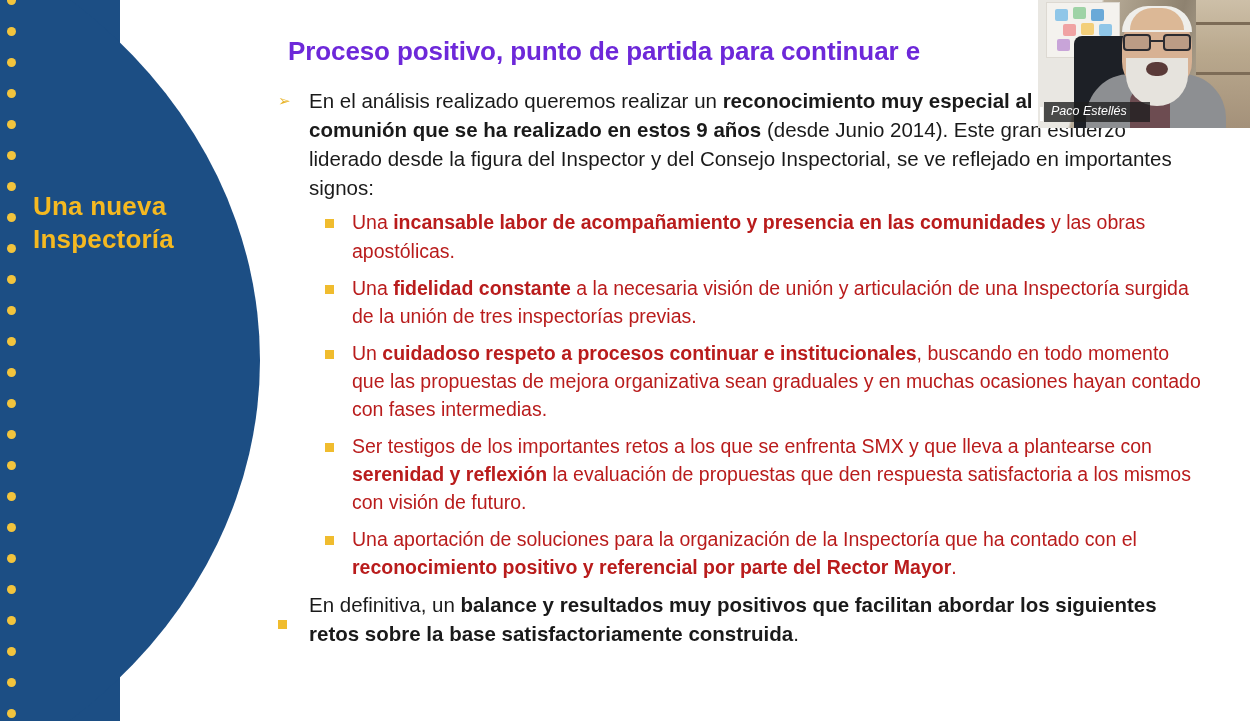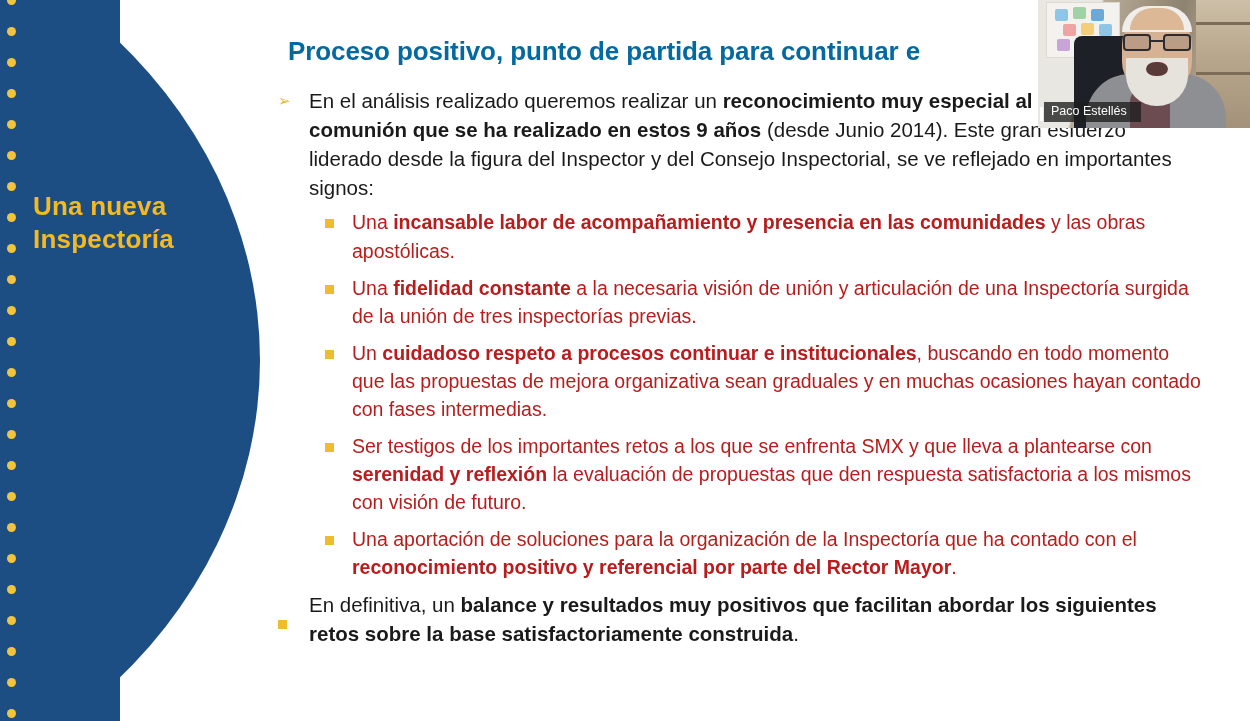--- a/index.html
+++ b/index.html
@@ -84,21 +84,21 @@
     width: 972px;
     height: 721px;
     z-index: 2;
   }
 
   .slide-title {
     position: absolute;
     left: 10px;
     top: 36px;
     width: 930px;
-    color: #0369a1;
+    color: #6d28d9;
     font-size: 26px;
     font-weight: bold;
     letter-spacing: -0.1px;
     white-space: nowrap;
     overflow: hidden;
   }
 
   .body-list {
     position: absolute;
     left: 0;
@@ -296,27 +296,28 @@
     position: absolute;
     left: 108px; top: 62px;
     width: 22px; height: 14px;
     background: #5a3a38;
     border-radius: 11px / 8px;
   }
   .vid-name {
     position: absolute;
     left: 6px;
     bottom: 6px;
-    padding: 2px 14px 3px 7px;
+    padding: 2px 23px 3px 7px;
     background: rgba(30,30,30,0.78);
     color: #ffffff;
     font-size: 12.5px;
     line-height: 1.2;
     z-index: 8;
     white-space: nowrap;
+    font-style: italic;
   }
   .vid-mic {
     position: absolute;
     left: 2px;
     bottom: 7px;
     width: 3px; height: 14px;
     background: #ffffff;
     z-index: 9;
   }
 </style>

